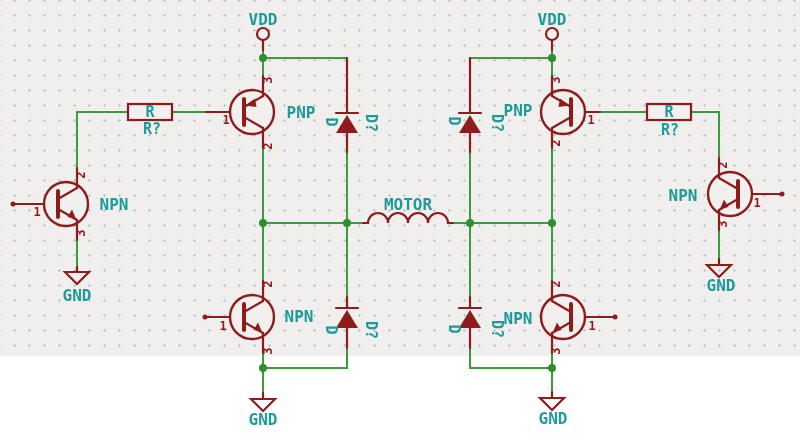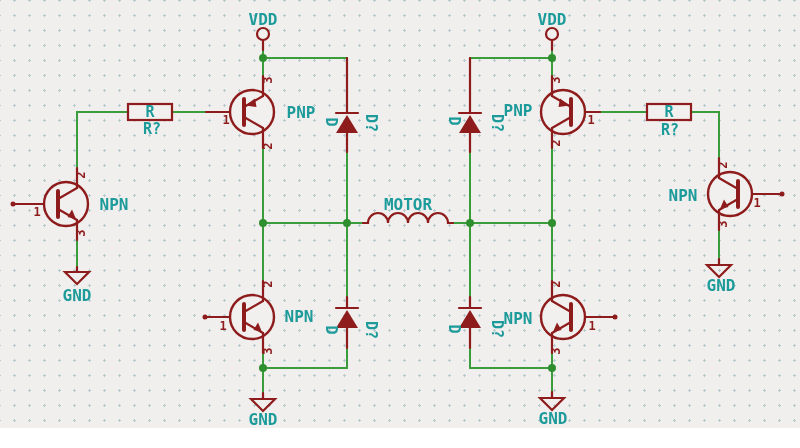--- a/index.html
+++ b/index.html
@@ -1,18 +1,18 @@
 <!DOCTYPE html>
 <html><head>
 <meta charset="utf-8">
 <style>
   html,body{margin:0;padding:0;}
   body{width:800px;height:448px;overflow:hidden;font-family:"DejaVu Sans Mono","Liberation Mono",monospace;}
   .canvas{
-    position:relative;width:800px;height:428px;
+    position:relative;width:800px;height:356px;
     background-color:#f0efed;
     background-image:radial-gradient(#b7cbcf 1px, rgba(183,203,207,0) 1.4px);
     background-size:15px 15px;
     background-position:7px 8px;
     text-align:right;
   }
   svg{position:absolute;left:0;top:0;}
   .wire{stroke:#3a9c3a;stroke-width:2;fill:none;stroke-linecap:round;}
   .sym{stroke:#8e1c1c;stroke-width:2.2;fill:none;stroke-linecap:round;}
   .sym-thick{stroke:#8e1c1c;stroke-width:4;fill:none;stroke-linecap:round;}

